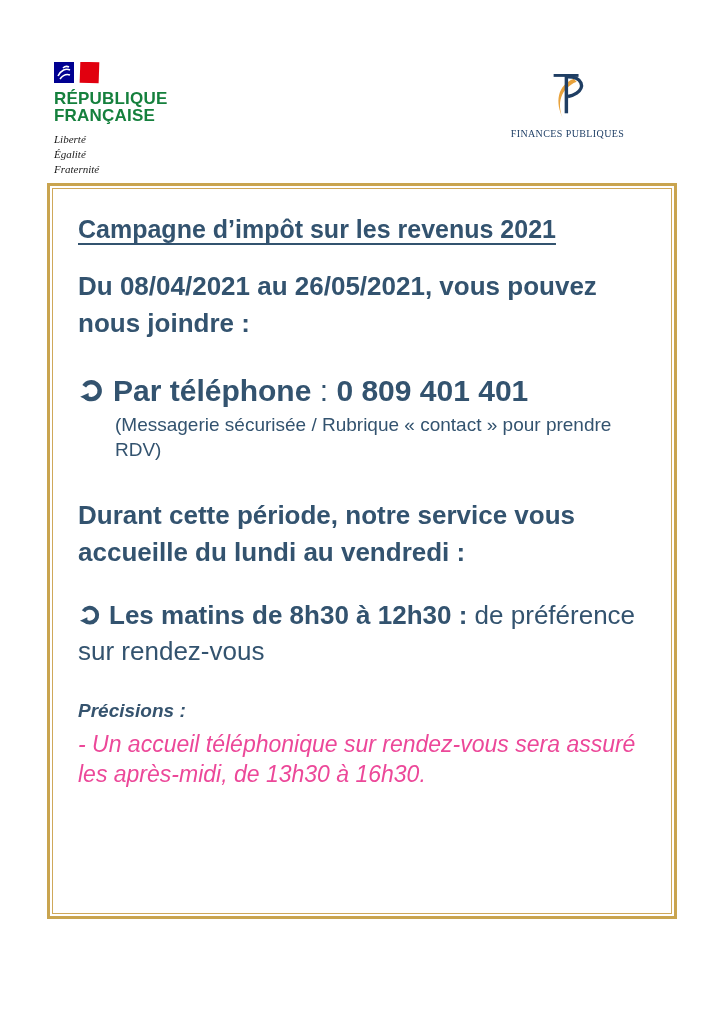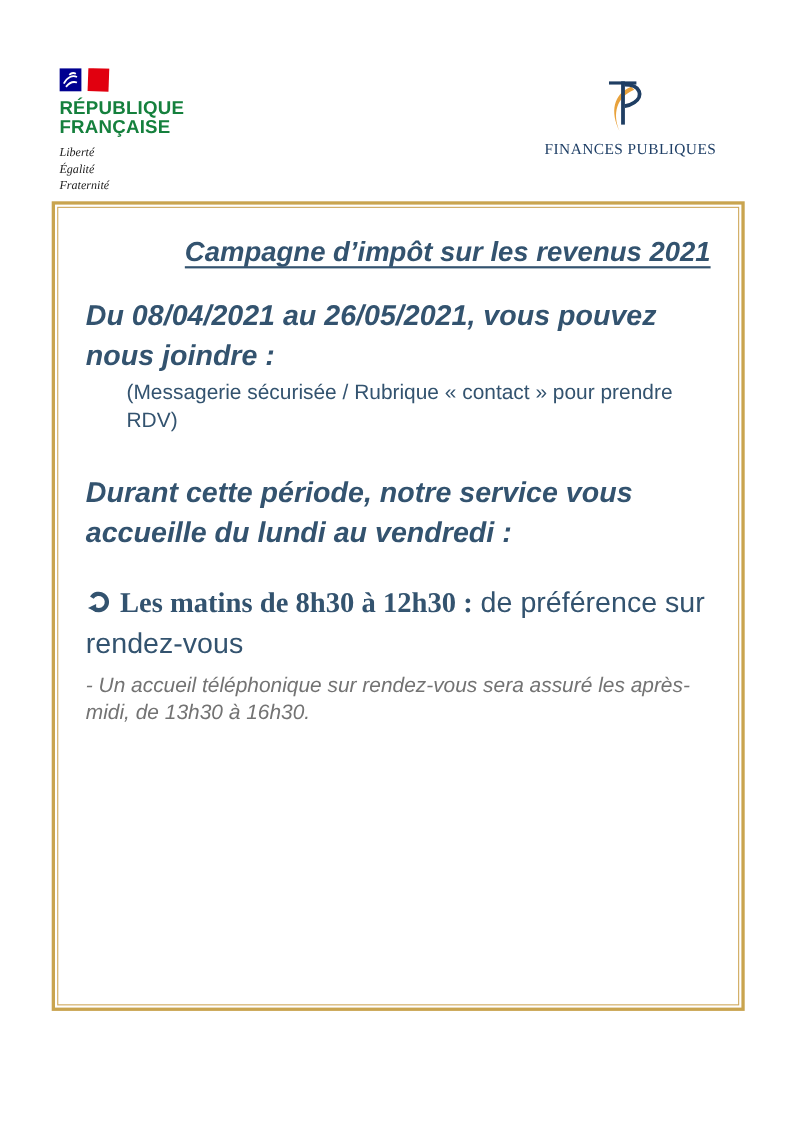--- a/index.html
+++ b/index.html
@@ -24,21 +24,21 @@
     font-family: "Liberation Serif", serif; font-style: italic;
     font-size: 11px; line-height: 1.4; color: #1a1a1a;
   }
 
   
   .fp-block { position: absolute; left: 495px; top: 72px; width: 145px; text-align: center; }
   .fp-mono { width: 46px; height: 50px; display: inline-block; }
   .fp-label {
     margin-top: 2px;
     font-family: "Liberation Serif", serif;
-    font-size: 14px; letter-spacing: 0.4px;
+    font-size: 10px; letter-spacing: 0.4px;
     color: #1f3f66; white-space: nowrap;
   }
 
   
   .notice-outer {
     position: absolute; left: 47px; top: 183px;
     width: 630px; height: 736px;
     box-sizing: border-box;
     border: 3px solid #c9a44f;
     padding: 2px;
@@ -47,59 +47,58 @@
   .notice-inner {
     box-sizing: border-box;
     width: 100%; height: 100%;
     border: 1px solid #cfa85a;
     padding: 18px 25px 6px 25px;
     color: #33536f;
   }
 
   .notice-title {
     margin-top: 8px;
-    text-align: right;
+    text-align: left;
     font-size: 25px; font-weight: bold;
     text-decoration: underline;
     text-underline-offset: 5px;
     text-decoration-thickness: 2px;
-    font-style: italic;
   }
 
-  .para-bold { font-size: 26px; font-weight: bold; line-height: 1.42; font-style: italic; }
+  .para-bold { font-size: 26px; font-weight: bold; line-height: 1.42; }
   .intro   { margin-top: 24px; }
   .period  { margin-top: 34px; }
 
   .bullet-big { font-size: 30px; font-weight: bold; line-height: 1.25; white-space: nowrap; }
   .bullet-phone    { margin-top: 30px; }
   .bullet-internet { margin-top: 32px; }
   .value-light { font-weight: normal; font-size: 32px; }
 
   .arrow-icon { width: 26px; height: 26px; vertical-align: -3px; margin-right: 9px; }
   .arrow-sm   { width: 23px; height: 23px; vertical-align: -3px; margin-right: 8px; }
 
   .note {
     font-size: 19px; font-weight: normal; line-height: 1.3;
     margin-left: 37px; margin-top: 4px;
   }
   .note-internet { max-width: 548px; }
 
   .mornings { margin-top: 26px; font-size: 26px; line-height: 1.42; }
-  .mornings .b { font-weight: bold; font-family: Liberation Serif, serif; }
+  .mornings .b { font-weight: bold; }
   .mornings .r { font-weight: normal; }
 
   .precisions-title {
     margin-top: 30px;
     font-size: 19px; font-weight: bold; font-style: italic;
     color: #35536e;
   }
   .precision-item {
     margin-top: 8px;
-    font-size: 19px; font-style: italic; line-height: 1.3;
-    color: #737373;
+    font-size: 23px; font-style: italic; line-height: 1.3;
+    color: #ec4899;
   }
 </style>
 </head>
 <body>
 
 <div class="rf-block">
   <svg class="rf-flag" viewBox="0 0 47 24" aria-hidden="true">
     <rect x="0" y="0" width="20" height="21" fill="#000091"></rect>
     <g stroke="#ffffff" stroke-width="1.6" fill="none">
       <path d="M4 14 C 7 8, 12 6, 16 8"></path>
@@ -133,28 +132,35 @@
   <div class="fp-label">FINANCES PUBLIQUES</div>
 </div>
 
 <div class="notice-outer">
   <div class="notice-inner">
 
     <div class="notice-title">Campagne d’impôt sur les revenus 2021</div>
 
     <div class="para-bold intro">Du 08/04/2021 au 26/05/2021, vous pouvez nous joindre :</div>
 
+    <div class="bullet-big bullet-phone">
+      <svg class="arrow-icon" viewBox="0 0 26 26" aria-hidden="true">
+        <path d="M6.2 8.2 A 8.4 8.4 0 1 1 7.3 18.6" fill="none" stroke="#33536f" stroke-width="4.4"></path>
+        <polygon points="10.6,14.9 10.6,22.7 2.2,18.8" fill="#33536f"></polygon>
+      </svg><span>Par téléphone</span><span style="font-weight:normal"> : </span><span>0 809 401 401</span>
+    </div>
 
     <div class="note note-internet">(Messagerie sécurisée / Rubrique « contact » pour prendre RDV)</div>
 
     <div class="para-bold period">Durant cette période, notre service vous accueille du lundi au vendredi :</div>
 
     <div class="mornings">
       <svg class="arrow-sm" viewBox="0 0 26 26" aria-hidden="true">
         <path d="M6.2 8.2 A 8.4 8.4 0 1 1 7.3 18.6" fill="none" stroke="#33536f" stroke-width="4.4"></path>
         <polygon points="10.6,14.9 10.6,22.7 2.2,18.8" fill="#33536f"></polygon>
       </svg><span class="b">Les matins de 8h30 à 12h30 :</span><span class="r"> de préférence sur rendez-vous</span>
     </div>
 
+    <div class="precisions-title">Précisions :</div>
     <div class="precision-item">- Un accueil téléphonique sur rendez-vous sera assuré les après-midi, de 13h30 à 16h30.</div>
 
   </div>
 </div>
 
 </body></html>

